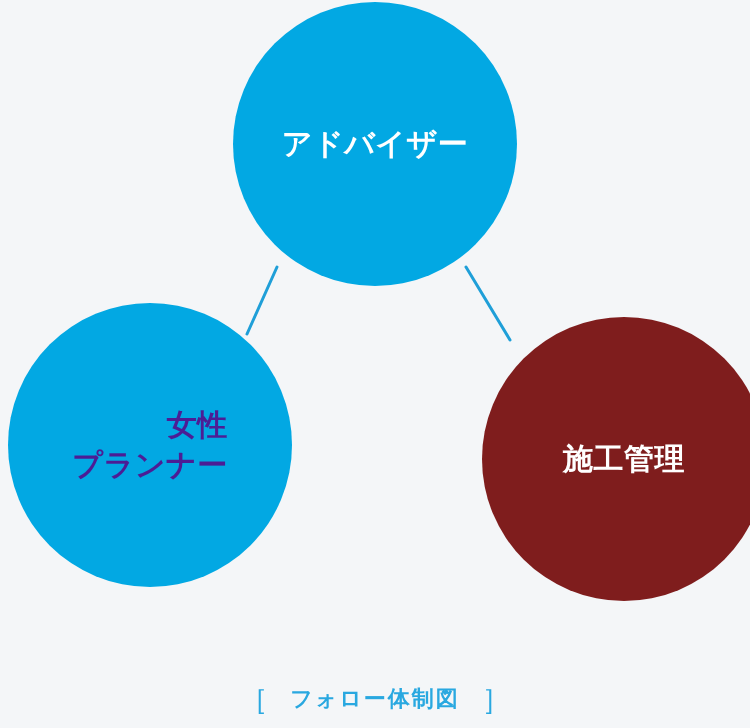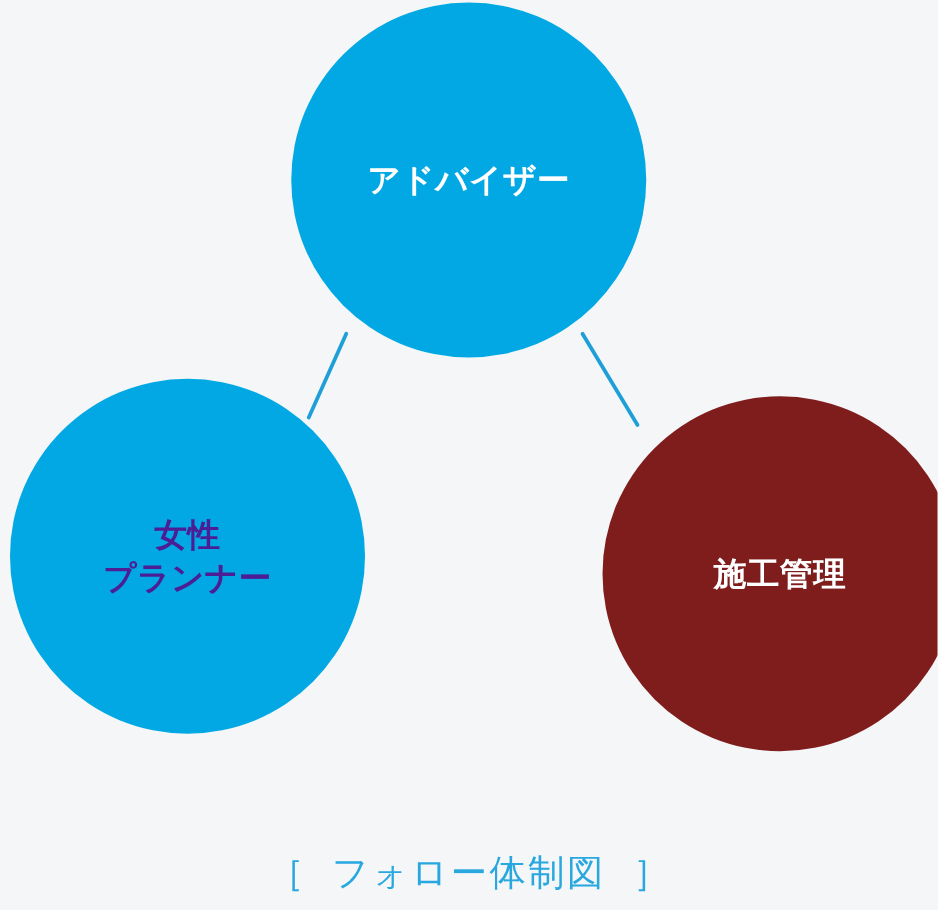--- a/index.html
+++ b/index.html
@@ -34,25 +34,25 @@
     background: #02a8e3;
     display: flex;
     align-items: center;
     justify-content: center;
     text-align: center;
     box-sizing: border-box;
   }
   .node-label {
     color: #ffffff;
     font-weight: bold;
-    font-size: 26px;
+    font-size: 30px;
     line-height: 1.32;
     letter-spacing: 0.5px;
     white-space: pre-line;
-    text-align: center;
+    text-align: right;
     padding: 0 6px;
   }
   #node-advisor {
     left: 233px;
     top: 2px;
     width: 284px;
     height: 284px;
   }
   #node-planner {
     left: 8px;
@@ -71,22 +71,22 @@
     left: 0;
     top: 676px;
     width: 750px;
     height: 46px;
     display: flex;
     align-items: center;
     justify-content: center;
   }
   .caption-text {
     color: #29a8e0;
-    font-size: 29px;
-    font-weight: normal;
+    font-size: 22px;
+    font-weight: bold;
     letter-spacing: 2px;
     line-height: 1;
     white-space: pre;
   }
   .caption-bracket {
     color: #29a8e0;
     font-size: 29px;
     font-weight: normal;
     line-height: 1;
   }

